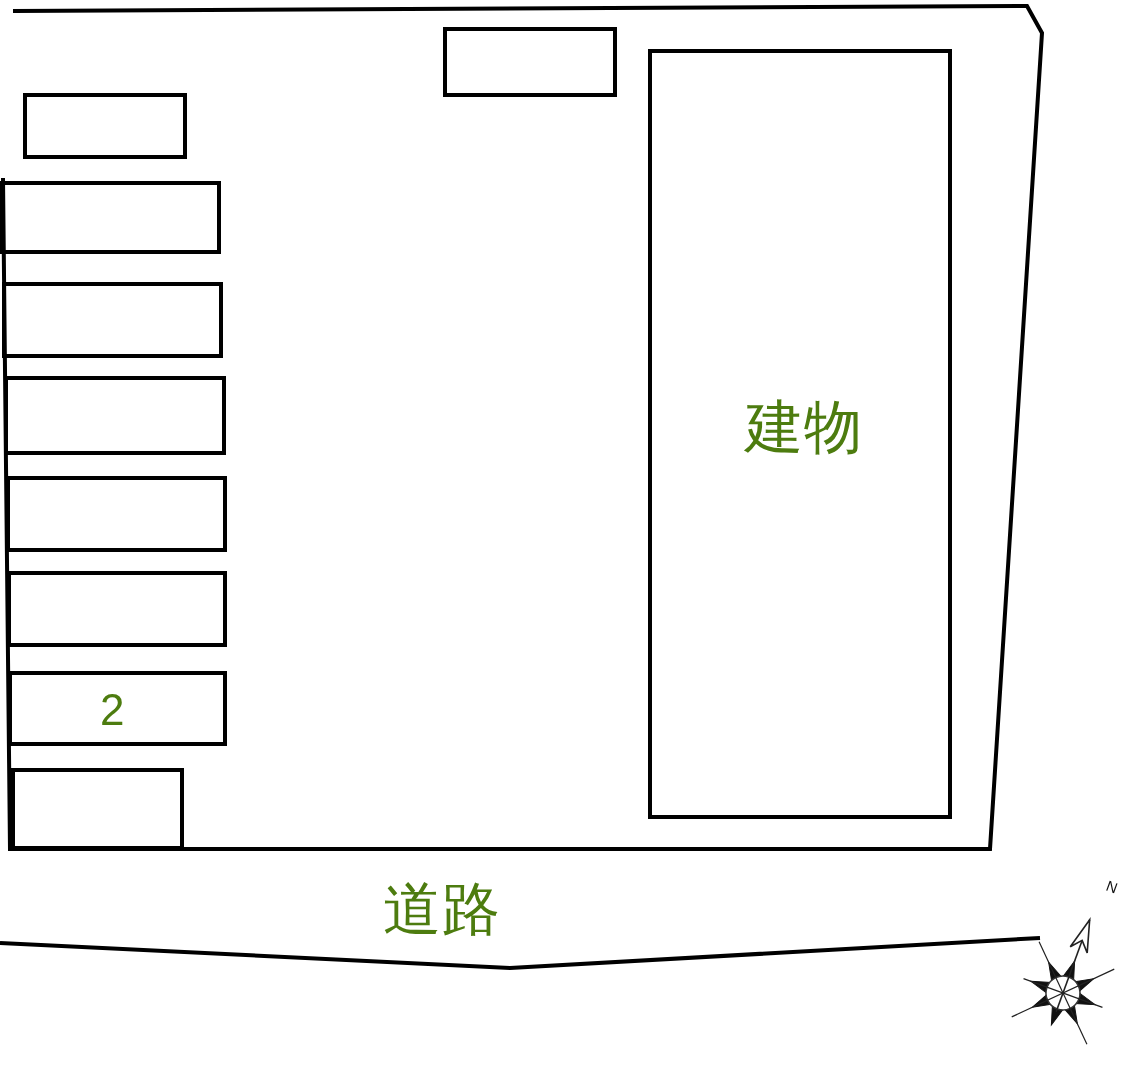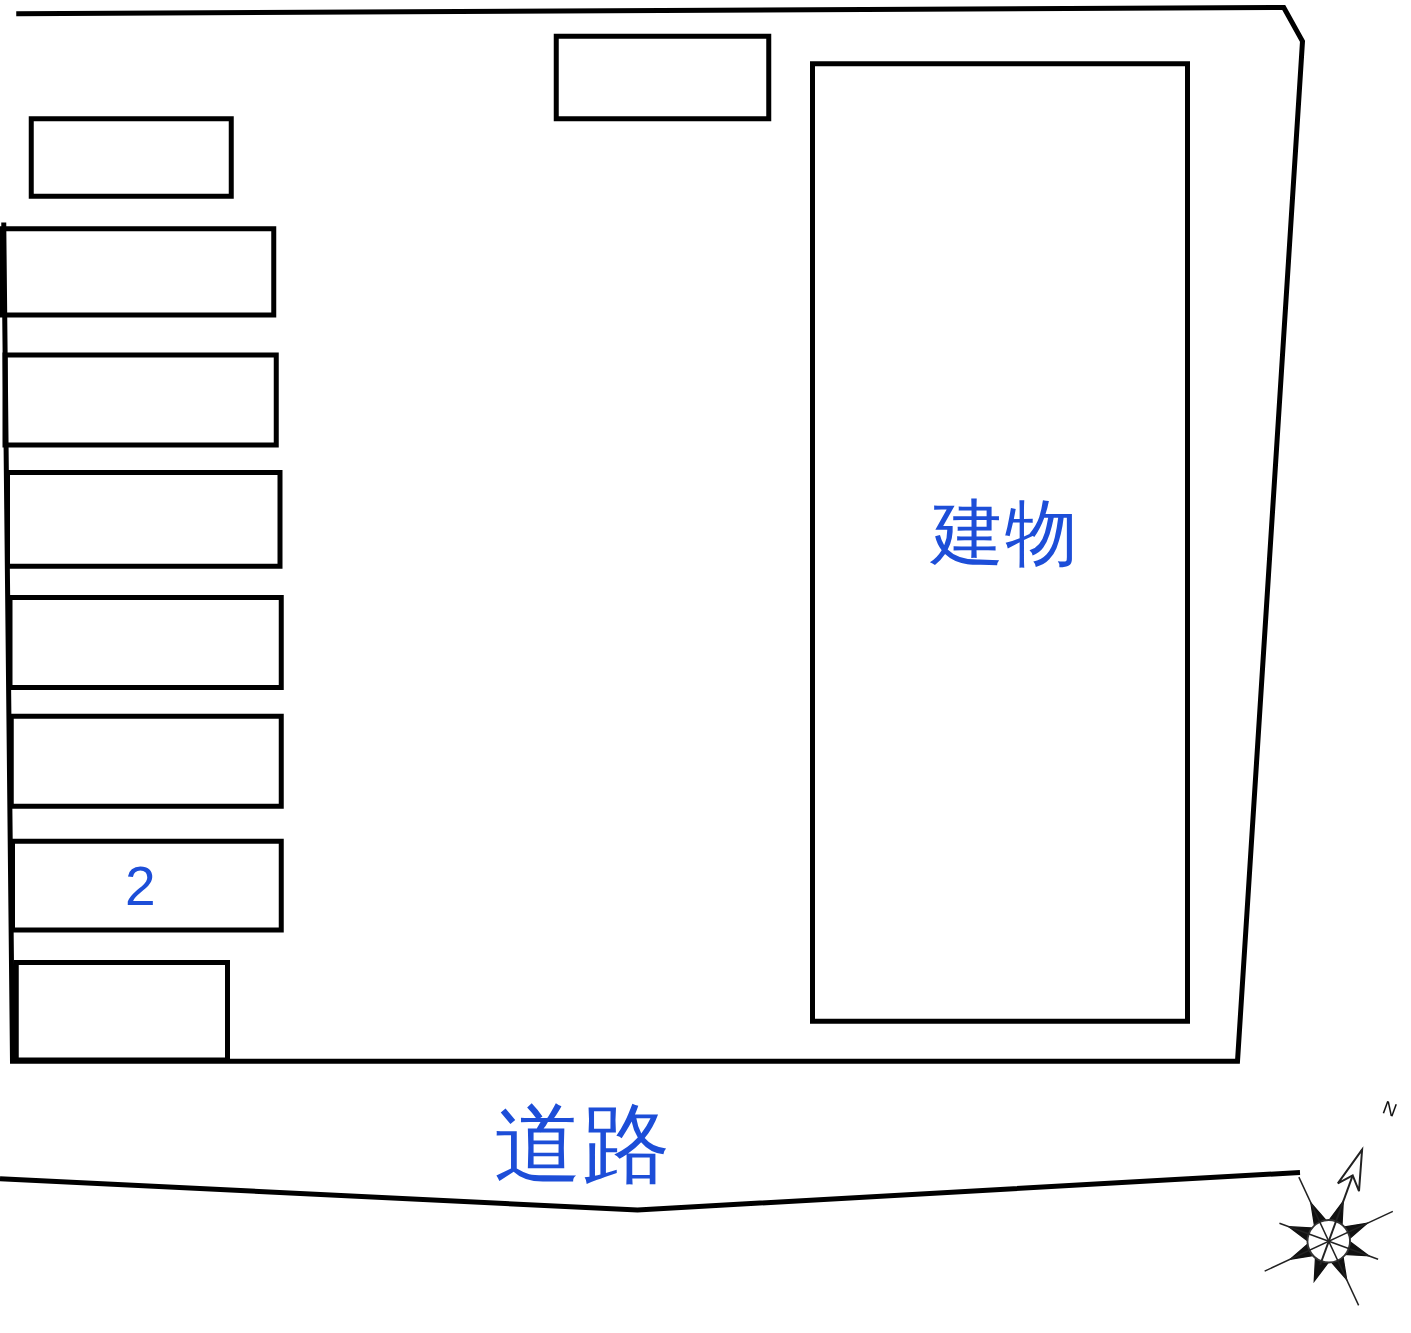--- a/index.html
+++ b/index.html
@@ -21,37 +21,36 @@
   #plan-svg {
     position: absolute;
     left: 0;
     top: 0;
     width: 1129px;
     height: 1066px;
     display: block;
   }
   .label-text {
     position: absolute;
-    color: #1d4ed8;
+    color: #4d7c0f;
     white-space: nowrap;
     line-height: 1;
     font-weight: 400;
   }
   #building-label {
     font-size: 58px;
     left: 745px;
     top: 398px;
     letter-spacing: 1px;
   }
   #road-label {
-    font-size: 70px;
+    font-size: 58px;
     left: 383px;
     top: 880px;
     letter-spacing: 1px;
-    margin-left: 12px;
   }
   #stall-2-label {
     font-size: 44px;
     left: 100px;
     top: 688px;
   }
   .outline {
     fill: none;
     stroke: #000000;
     stroke-linejoin: miter;

